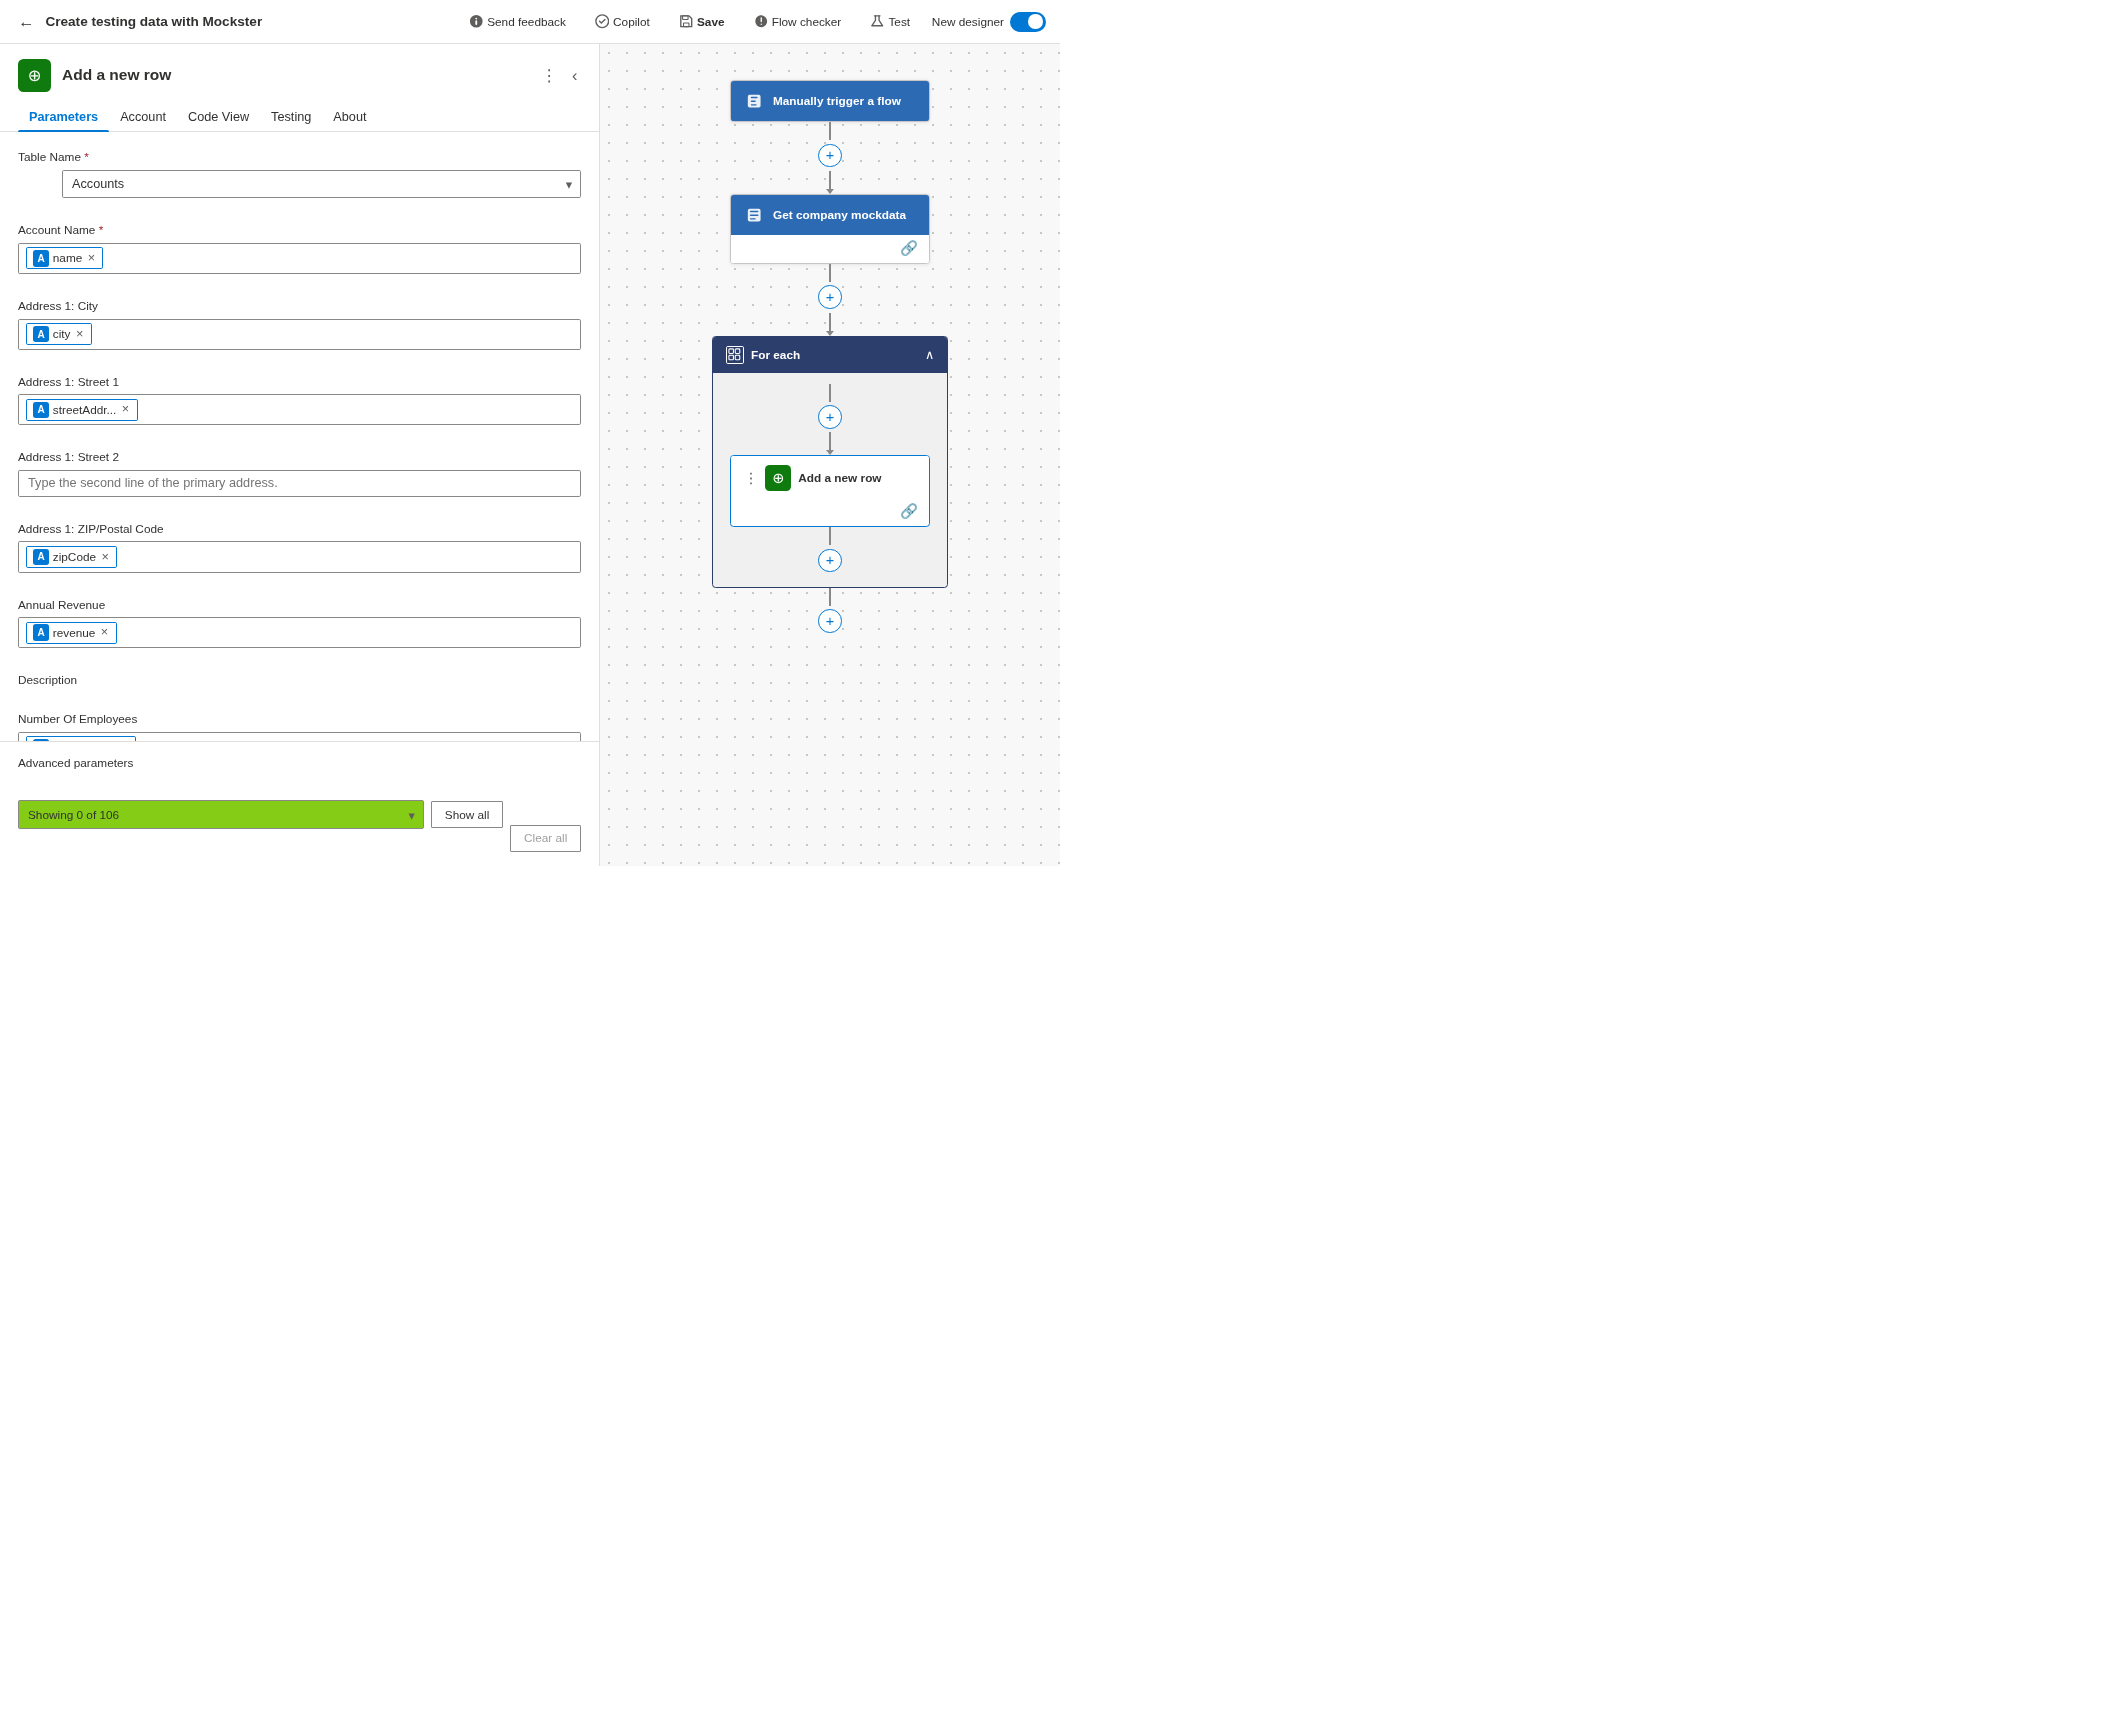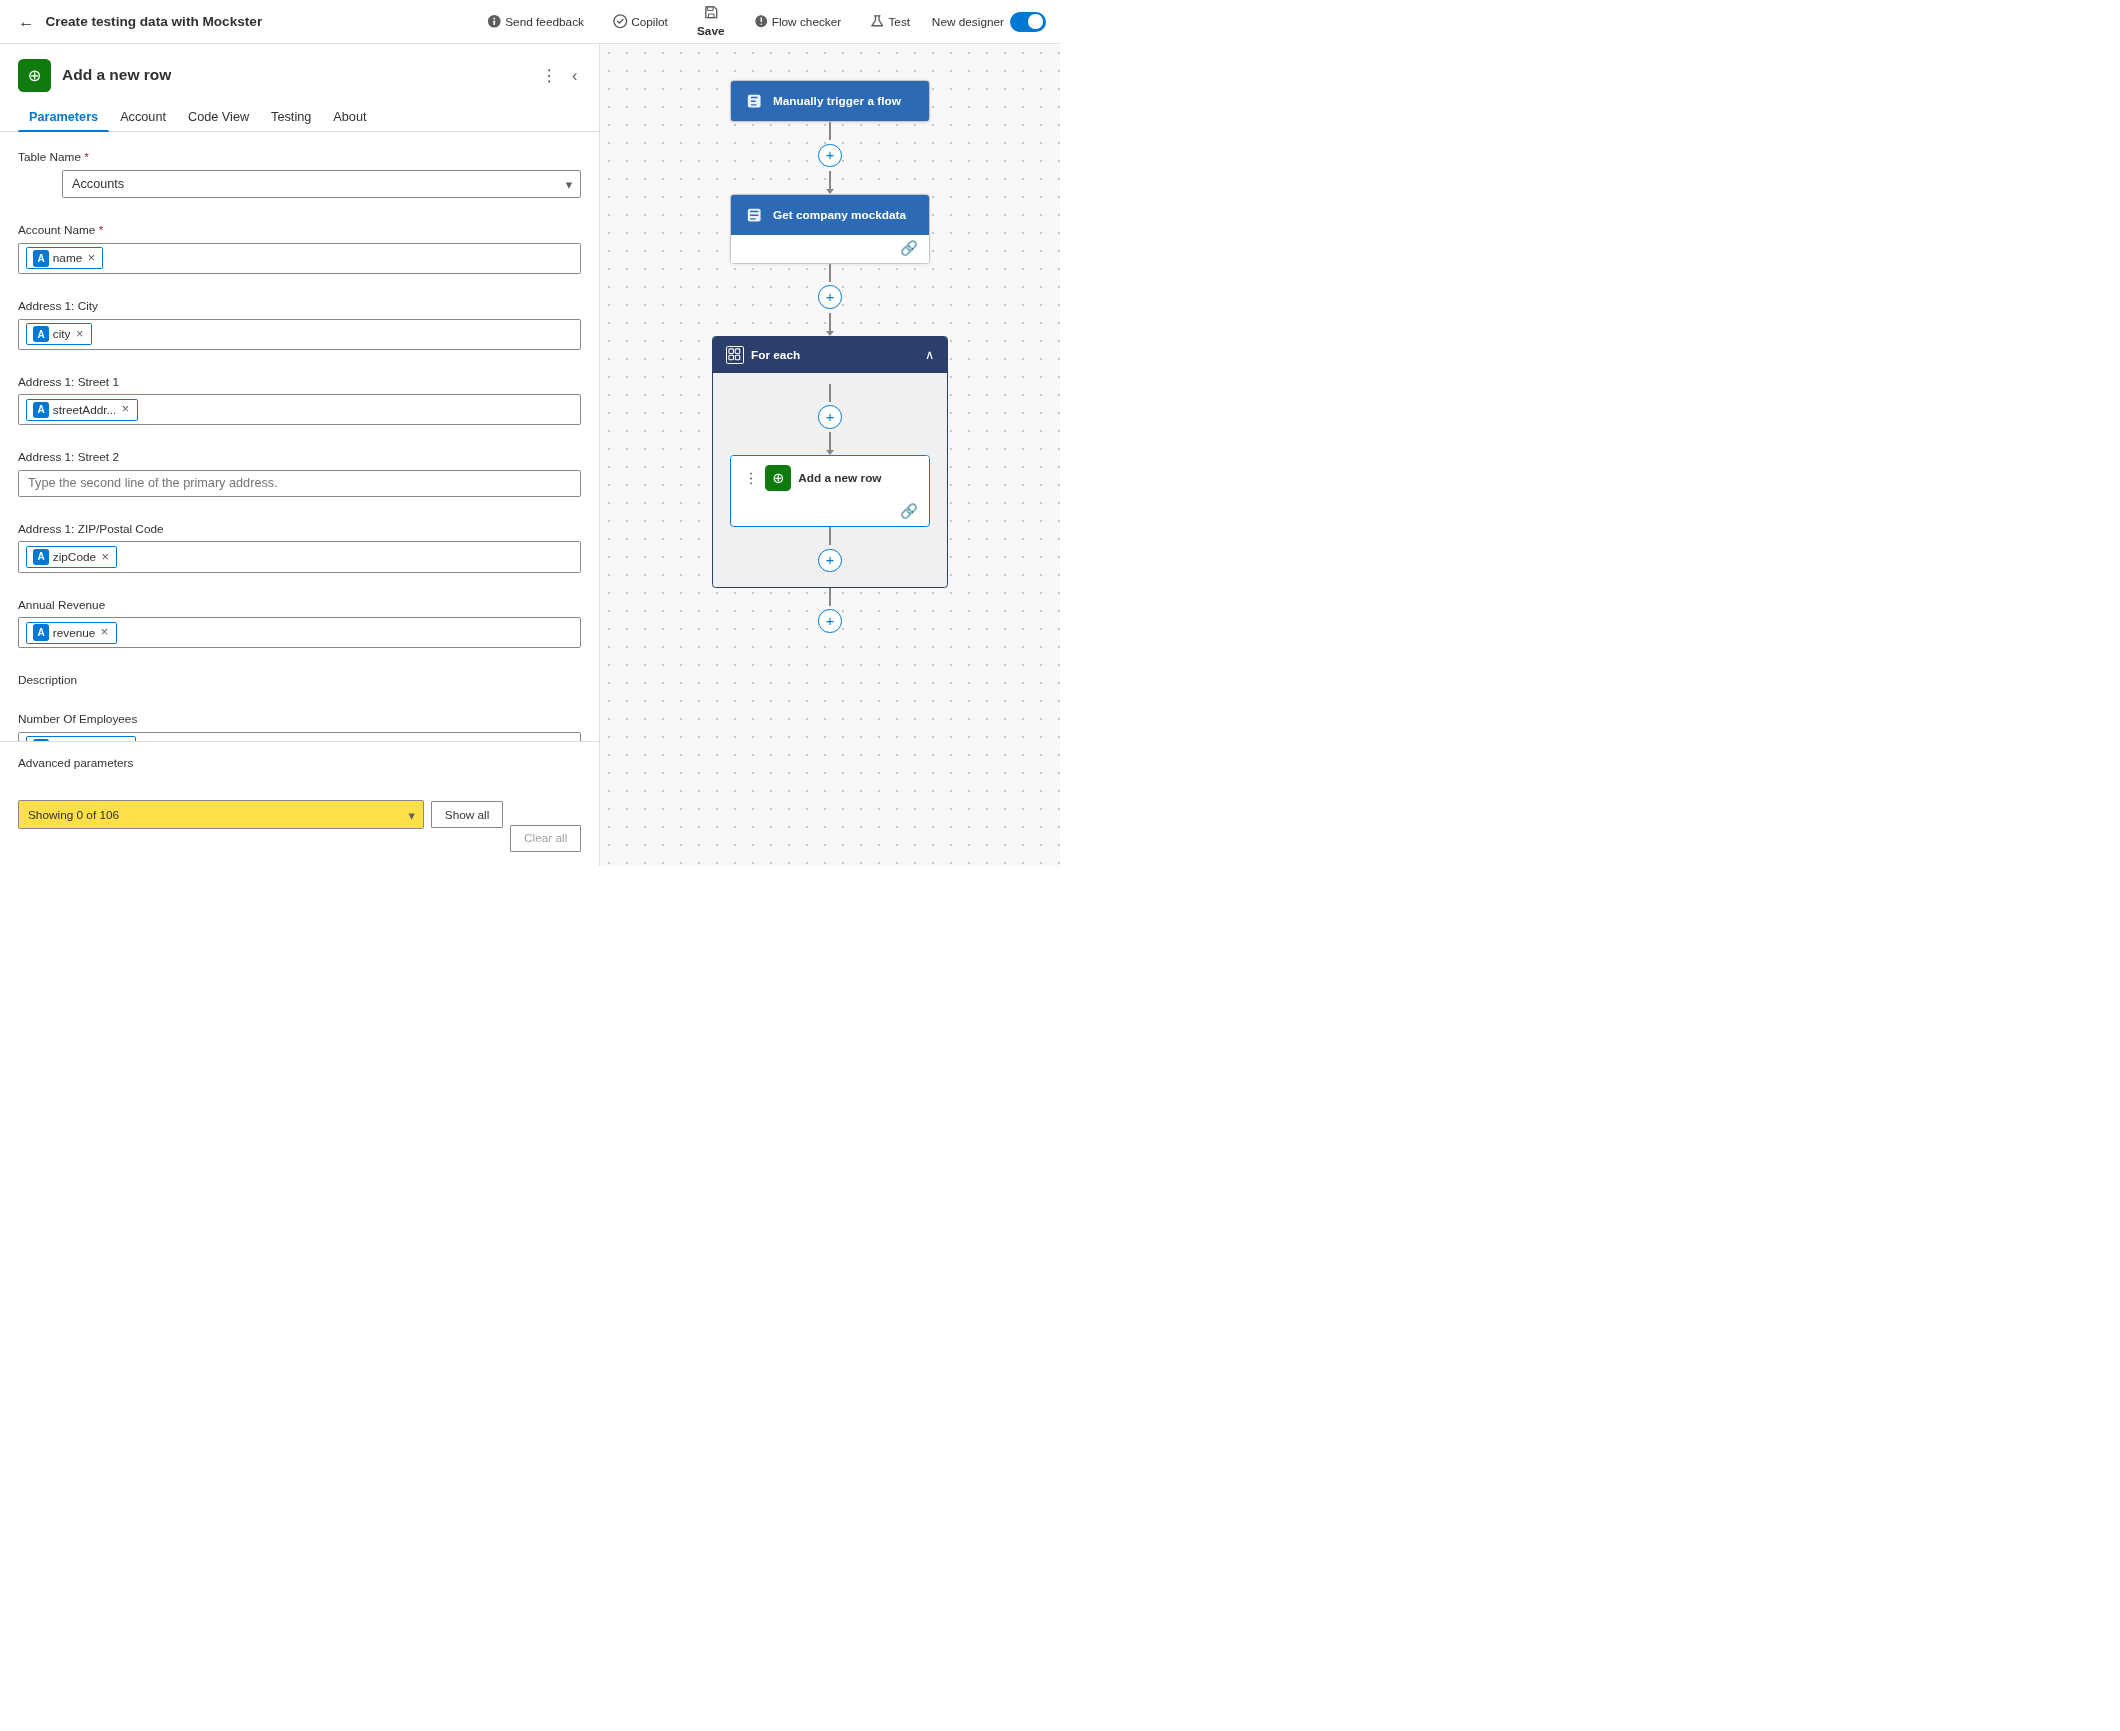--- a/index.html
+++ b/index.html
@@ -10,21 +10,21 @@
       display: flex; align-items: center; height: 44px;
       border-bottom: 0.9px solid #e1dfdd; padding: 0 14.5px; gap: 7.3px;
       background: #fff;
     }
     .topbar-left { display: flex; align-items: center; gap: 7.3px; flex: 1; }
     .back-btn { background: none; border: none; cursor: pointer; font-size: 16.4px; color: #323130; padding: 3.6px; }
     .topbar-title { font-size: 13.6px; font-weight: 600; }
     .topbar-right { display: flex; align-items: center; gap: 14.5px; }
     .topbar-btn { display: flex; align-items: center; gap: 3.6px; background: none; border: none; cursor: pointer; font-size: 11.8px; color: #323130; padding: 3.6px 7.3px; border-radius: 3.6px; }
     .topbar-btn svg { width: 14.5px; height: 14.5px; }
-    .save-btn { font-weight: 600; flex-direction: column; }
+    .save-btn { font-weight: 600; }
     .toggle-wrap { display: flex; align-items: center; gap: 5.5px; font-size: 11.8px; }
     .toggle { width: 36px; height: 20px; background: #0078d4; border-radius: 10px; position: relative; cursor: pointer; }
     .toggle::after { content:''; position:absolute; right:2.7px; top:2.7px; width:14.5px; height:14.5px; background:#fff; border-radius:50%; }
 
     
     .main-layout { display: flex; height: calc(866px - 44px); }
 
     
     .left-panel {
       width: 600px; border-right: 0.9px solid #e1dfdd;
@@ -78,21 +78,21 @@
     .tag-close { background: none; border: none; cursor: pointer; color: #605e5c; font-size: 12.7px; line-height: 1; padding: 0 1.8px; }
 
     
     .adv-params { padding: 14.5px 18px; border-top: 0.9px solid #e1dfdd; background: #fff; }
     .adv-label { font-size: 11.8px; font-weight: 500; margin-bottom: 7.3px; }
     .adv-row { display: flex; align-items: center; gap: 7.3px; }
     .adv-select-wrap { flex: 1; position: relative; }
     .adv-select {
       width: 100%; border: 0.9px solid #8a8886; border-radius: 1.8px;
       padding: 6.4px 29px 6.4px 9px; font-size: 11.8px; color: #323130;
-      background: #fde047; appearance: none; cursor: pointer; outline: none;
+      background: #84cc16; appearance: none; cursor: pointer; outline: none;
     }
     .adv-btn {
       padding: 5.5px 12.7px; font-size: 11.8px; border: 0.9px solid #8a8886;
       border-radius: 1px; background: #fff; cursor: pointer; color: #323130; white-space: nowrap;
     }
     .adv-btn.disabled { color: #a19f9d; cursor: default; margin-top: 47px; }
 
     
     .left-panel .form-content::-webkit-scrollbar { width: 5.5px; }
     .left-panel .form-content::-webkit-scrollbar-thumb { background: #c8c6c4; border-radius: 2.7px; }

